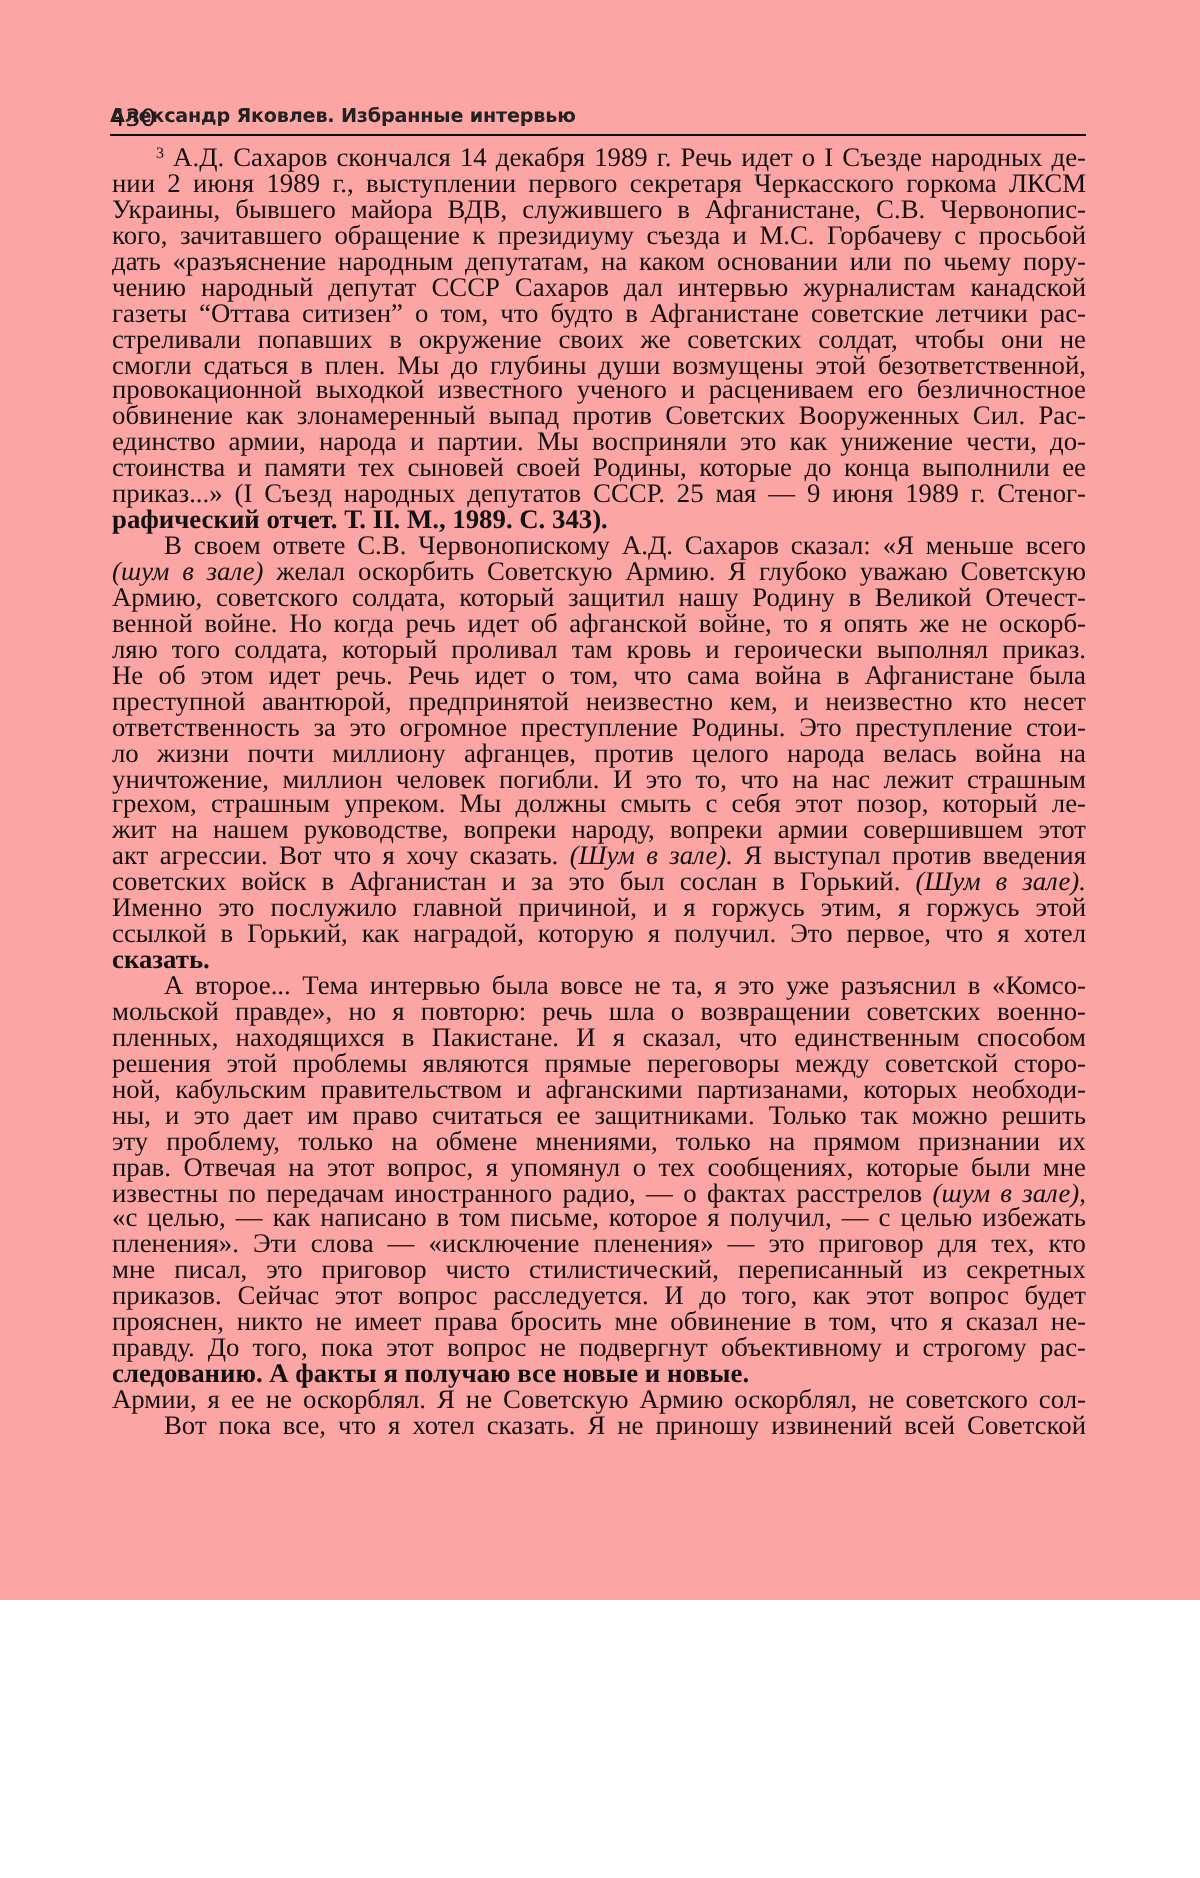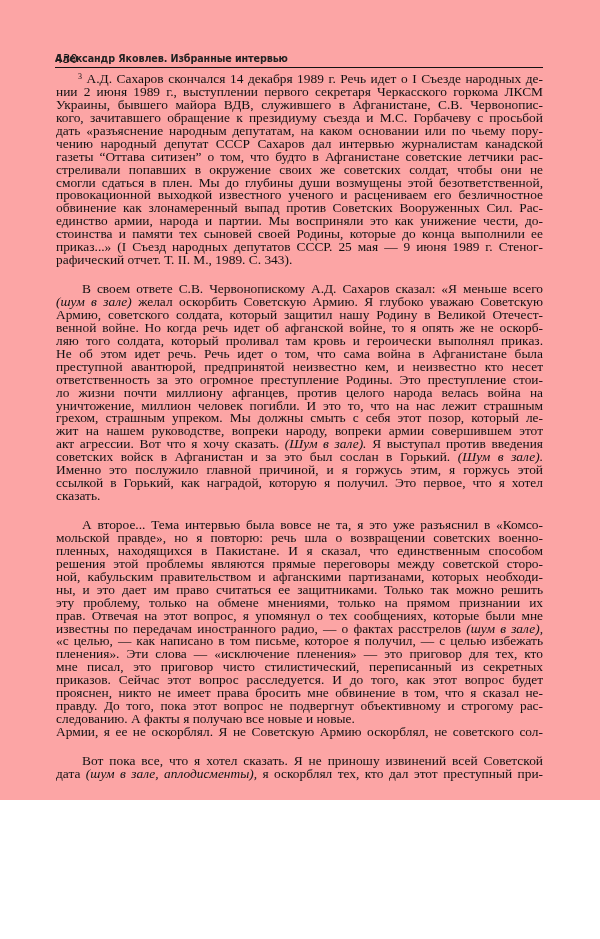--- a/index.html
+++ b/index.html
@@ -3,22 +3,22 @@
 <meta charset="utf-8">
 <style>
   html, body { margin: 0; padding: 0; background: #ffffff; }
   body { width: 600px; height: 939px; position: relative; overflow: hidden; }
   .page { position: absolute; left: 0; top: 0; width: 600px; height: 800px; background: #fca5a5; }
   .header { position: absolute; left: 55px; top: 51px; width: 488px; height: 16px; border-bottom: 1.3px solid #111; }
   .page-num { position: absolute; left: 0; top: 1px; font-family: "DejaVu Sans", sans-serif; font-size: 12px; color: #111; }
   .running-title { position: absolute; left: 0; right: 0; top: 2px; text-align: left; font-family: "DejaVu Sans", sans-serif; font-size: 9.6px; font-weight: bold; color: #222; letter-spacing: -0.1px; }
   .body-text { position: absolute; left: 56px; top: 73px; width: 487px; font-family: "Liberation Serif", serif; font-size: 13.4px; color: #111; }
   .ln { display: block; height: 12.94px; line-height: 12.94px; white-space: nowrap; text-align: justify; text-align-last: justify; overflow: visible; }
-  .ln.last { text-align-last: left; }
-  .ln.indent { padding-left: 26px; margin-top: 16px; }
+  .ln.last { text-align-last: left; font-weight: bold; }
+  .ln.indent { padding-left: 26px; }
   .ln.fn-indent { padding-left: 22px; }
   .it { font-style: italic; margin-top: 39px; }
   sup { font-size: 8px; vertical-align: 4px; line-height: 0; }
 </style>
 </head>
 <body>
 
 <div class="page">
   <div class="header">
     <span class="page-num">430</span>
@@ -77,17 +77,16 @@
           <span class="ln"><span>пленения». Эти слова — «исключение пленения» — это приговор для тех, кто</span></span>
           <span class="ln"><span>мне писал, это приговор чисто стилистический, переписанный из секретных</span></span>
           <span class="ln"><span>приказов. Сейчас этот вопрос расследуется. И до того, как этот вопрос будет</span></span>
           <span class="ln"><span>прояснен, никто не имеет права бросить мне обвинение в том, что я сказал не-</span></span>
           <span class="ln"><span>правду. До того, пока этот вопрос не подвергнут объективному и строгому рас-</span></span>
           <span class="ln last"><span>следованию. А факты я получаю все новые и новые.</span></span>
         </div>
         <div>
           <span class="ln"><span>Армии, я ее не оскорблял. Я не Советскую Армию оскорблял, не советского сол-</span></span>
           <span class="ln indent"><span>Вот пока все, что я хотел сказать. Я не приношу извинений всей Советской</span></span>
-          <span class="ln"><span>дата </span><span class="it">(шум в зале, аплодисменты),</span><span> я оскорблял тех, кто дал этот преступный при-</span></span>
         </div>
       </div>
   </div>
 </div>
 
 </body></html>

